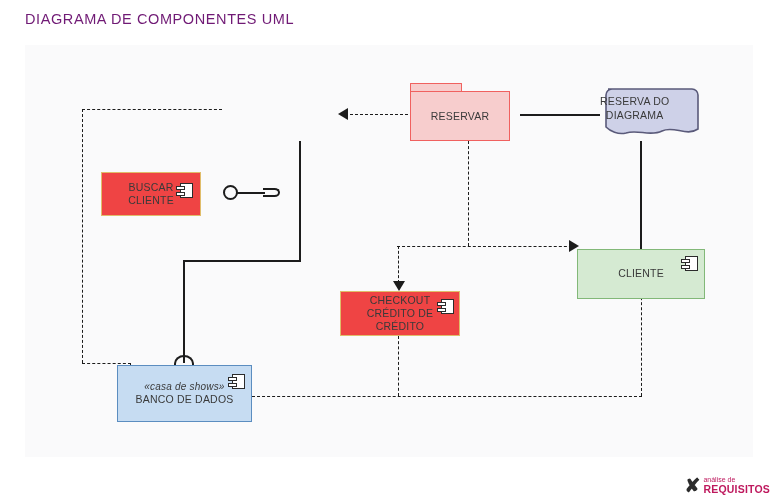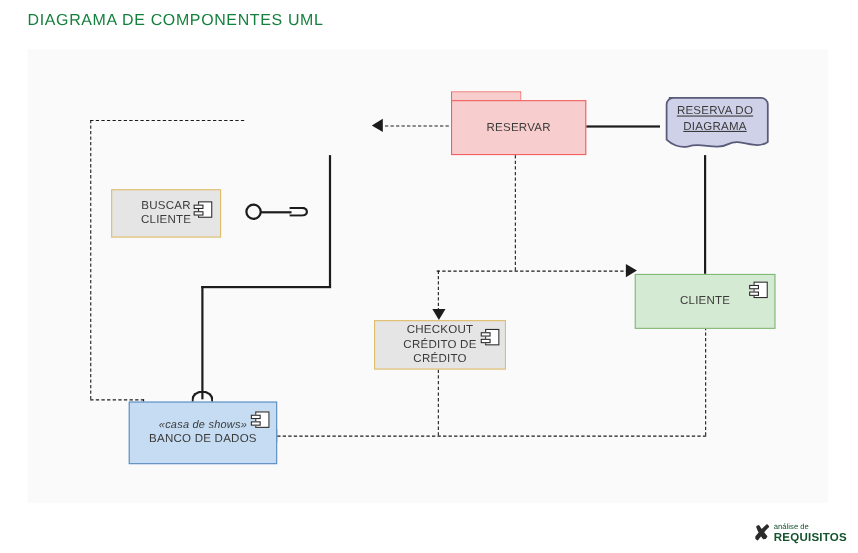--- a/index.html
+++ b/index.html
@@ -7,42 +7,42 @@
     width: 780px; height: 503px;
     background: #ffffff;
     font-family: "Liberation Sans", sans-serif;
     overflow: hidden;
   }
   #root { position: relative; width: 780px; height: 503px; background: #ffffff; }
 
   .title {
     position: absolute; left: 25px; top: 11px;
     font-size: 14.5px; letter-spacing: 0.6px;
-    color: #15803d; white-space: nowrap;
+    color: #701a75; white-space: nowrap;
   }
 
   .canvas {
     position: absolute; left: 25px; top: 45px;
     width: 728px; height: 412px;
     background: #fafafb;
   }
 
   
   .node {
     position: absolute;
     display: flex; align-items: center; justify-content: center;
     text-align: center;
     font-size: 10.5px; color: #3a3a3a;
     line-height: 1.25; letter-spacing: 0.2px;
   }
   .node .lbl { position: relative; z-index: 3; padding: 0 6px; }
   .node .lbl .stereo { display:block; font-size: 10px; font-style: italic; }
 
   .comp-green { background: #d5ead2; border: 1.6px solid #82b878; }
-  .comp-yellow { background: #e5e5e5; border: 1.6px solid #e0bd6a; }
+  .comp-yellow { background: #ef4444; border: 1.6px solid #e0bd6a; }
   .comp-blue  { background: #c6dcf2; border: 1.6px solid #5b8dc0; }
 
   
   .cicon { position: absolute; width: 17px; height: 15px; z-index: 4; }
   .cicon .body {
     position: absolute; left: 4px; top: 0; width: 13px; height: 15px;
     background: #ffffff; border: 1.4px solid #2b2b2b;
   }
   .cicon .tab {
     position: absolute; left: 0; width: 9px; height: 4px;
@@ -63,23 +63,23 @@
     background: #f7cdcd; border: 1.6px solid #f0615f;
     display: flex; align-items: center; justify-content: center;
     font-size: 10.5px; color: #3a3a3a; letter-spacing: 0.2px;
   }
 
   
   .docshape { position: absolute; }
   .docshape svg { position: absolute; left: 0; top: 0; }
   .docshape .lbl {
     position: absolute; left: 0; top: 0; width: 100%; height: 100%;
-    display: flex; align-items: center; justify-content: center;
+    display: flex; align-items: center; justify-content: flex-start;
     text-align: center; font-size: 10.5px; color: #3a3a3a;
-    line-height: 1.3; letter-spacing: 0.2px; padding-bottom: 12px; text-decoration: underline;
+    line-height: 1.3; letter-spacing: 0.2px; padding-bottom: 12px;
   }
 
   
   .edge { position: absolute; background: #1c1c1c; }
   .h { height: 1.8px; }
   .v { width: 1.8px; }
   .dash-h {
     position: absolute; height: 0;
     border-top: 1.8px dashed #1c1c1c;
   }
@@ -109,21 +109,21 @@
     background: transparent;
   }
 
   
   .footer { position: absolute; right: 10px; bottom: 8px; display: flex; align-items: flex-end; gap: 7px; }
   .footer .txt { text-align: right; color: #9a9a9a; line-height: 1.25; }
   .footer .credit { font-size: 8.5px; }
   .footer .url { font-size: 9px; }
   .logo { display: flex; align-items: center; gap: 3px; }
   .logo .mark { font-size: 19px; color: #2b2b2b; font-weight: bold; line-height: 1; }
-  .logo .ltxt { line-height: 1.05; color: #14532d; }
+  .logo .ltxt { line-height: 1.05; color: #be185d; }
   .logo .l1 { font-size: 7px; }
   .logo .l2 { font-size: 10.5px; font-weight: bold; letter-spacing: 0.2px; }
 </style>
 </head>
 <body>
 
 <div id="root">
 
   <div class="title">DIAGRAMA DE COMPONENTES UML</div>
 
@@ -161,21 +161,21 @@
     <div class="edge h" style="left:158px; top:215px; width:118px;"></div>
     <div class="edge v" style="left:158px; top:215px; height:103px;"></div>
 
     <div class="socket-up" style="left:149px; top:310px;"></div>
 
     <div class="lolli" style="left:198px; top:140px;"></div>
     <div class="edge h" style="left:212px; top:147px; width:28px;"></div>
     <div class="socket" style="left:238px; top:143px;"></div>
 
 
-    <div class="pkg" style="left:385px; top:38px; width:123px; height:58px;text-align:right;">
+    <div class="pkg" style="left:385px; top:38px; width:100px; height:58px;text-align:right;">
       <span class="tabtop"></span>
       <span class="bodybox">RESERVAR</span>
     </div>
 
     <div class="docshape" style="left:575px; top:42px; width:100px; height:56px;">
       <svg width="100" height="56" viewBox="0 0 100 56">
         <path d="M8,2 h84 a6,6 0 0 1 6,6 v34 c-12,8 -24,-4 -36,2 c-12,6 -24,-2 -36,2 c-8,2 -16,-2 -20,-6 v-32 a6,6 0 0 1 6,-6 z" fill="#ced1e8" stroke="#5a5a7a" stroke-width="1.6"></path>
       </svg>
       <span class="lbl">
         <span>

